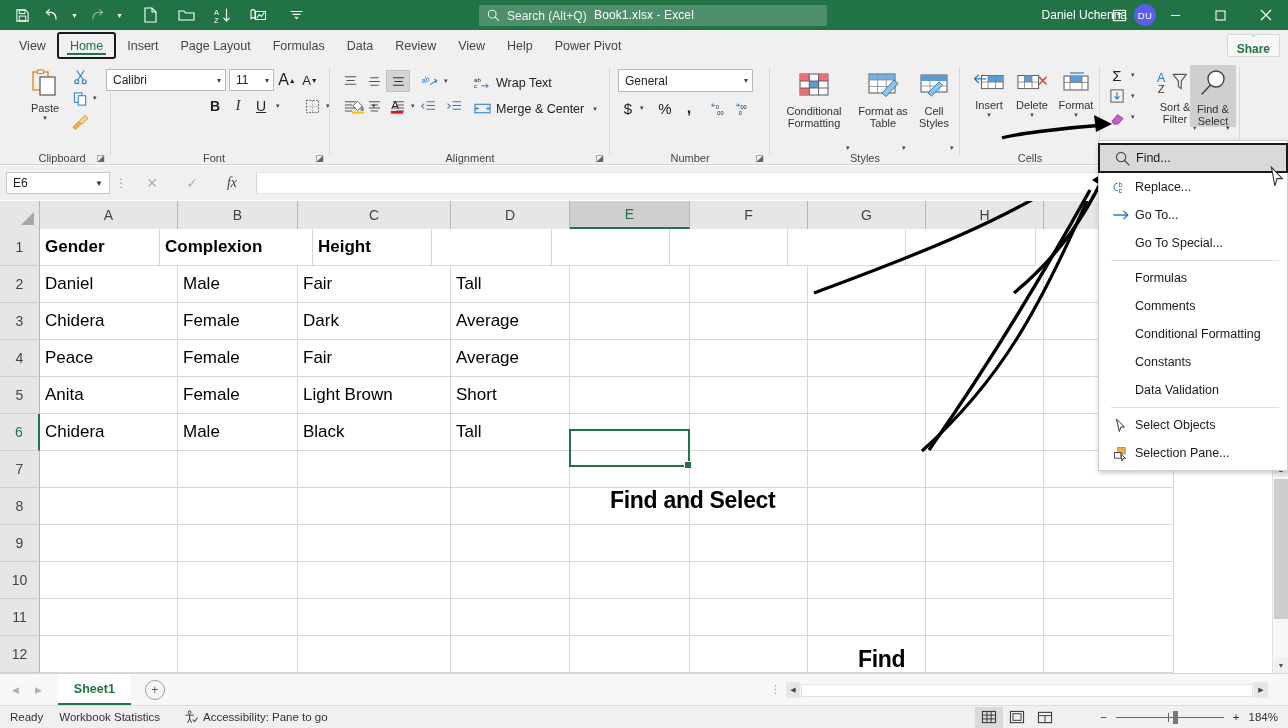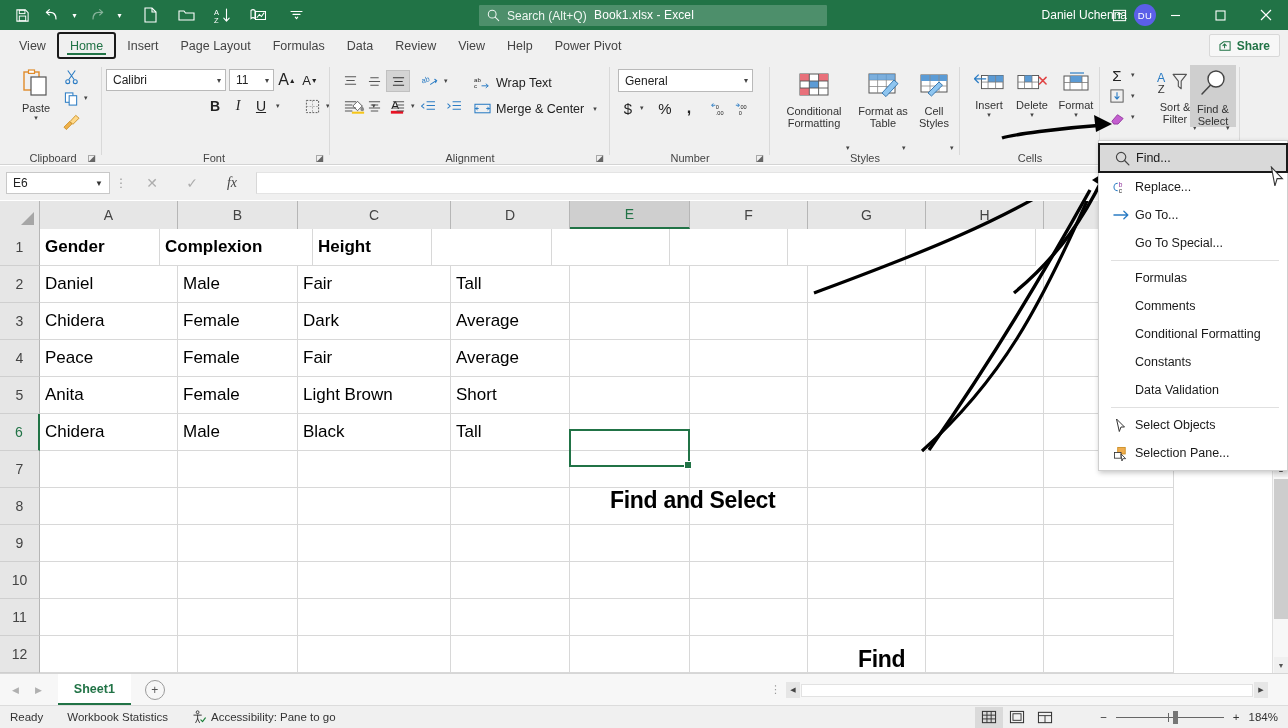--- a/index.html
+++ b/index.html
@@ -66,21 +66,21 @@
     color: #217346; border: 2px solid #1a1a1a; border-radius: 3px;
     background: #f0f0f0; position: relative; font-weight: 400;
   }
   .tab.active::after {
     content: ""; position: absolute; left: 8px; right: 8px; bottom: 2px;
     height: 2.5px; background: #217346;
   }
   .share-btn {
     position: absolute; right: 8px; top: 4px; height: 23px; padding: 0 9px;
     border: 1px solid #d8d8d8; background: #f7f7f7; border-radius: 2px;
-    display: flex; align-items: center; gap: 5px; color: #217346; font-size: 12px; font-weight: bold;
+    display: flex; align-items: center; gap: 5px; color: #217346; font-size: 12px; font-weight: bold; flex-direction: column;
   }
 
   
   .ribbon {
     position: absolute; top: 61px; left: 0; width: 1288px; height: 104px;
     background: #f0f0f0; border-bottom: 1px solid #d4d4d4;
   }
   .grp { position: absolute; top: 0; height: 104px; }
   .grp-label {
     position: absolute; bottom: 1px; left: 0; width: 100%; text-align: center;
@@ -355,21 +355,21 @@
       <svg width="13" height="12" viewBox="0 0 14 13">
           <path d="M1 11V5l4-3h7v9z" fill="none" stroke="#217346" stroke-width="1.1"></path>
           <path d="M6 8.5V4.5M4.2 6.2L6 4.4l1.8 1.8" fill="none" stroke="#217346" stroke-width="1.1" stroke-linecap="round"></path>
         </svg>
       <span>Share</span>
     </div>
   </div>
 
   <div class="ribbon">
 
-    <div class="grp" style="left:4px; width:98px;">
+    <div class="grp" style="left:13px; width:98px;">
       <div class="btn-big" style="left:8px; top:4px; width:48px;">
         <span class="icon-sq">
           <svg width="30" height="32" viewBox="0 0 30 32">
               <rect x="3" y="3" width="15" height="18" fill="none" stroke="#e08b2a" stroke-width="1.4"></rect>
               <rect x="7.5" y="1" width="6" height="3.4" fill="#fff" stroke="#e08b2a" stroke-width="1.2"></rect>
               <rect x="10" y="8" width="15" height="18" fill="#fff" stroke="#555" stroke-width="1.2"></rect>
             </svg>
         </span>
         <span class="lbl" style="margin-top:1px">Paste</span>
         <span class="caret-s">▾</span>
@@ -984,21 +984,21 @@
       <div class="hs-left">◀</div>
       <div class="hs-track">
         <div class="hs-thumb"></div>
       </div>
       <div class="hs-right">▶</div>
     </div>
   </div>
 
   <div class="statusbar">
     <span class="sb-item" style="margin-left:10px">Ready</span>
-    <span class="sb-item" style="margin-left:24px">Workbook Statistics</span>
+    <span class="sb-item" style="margin-left:16px">Workbook Statistics</span>
     <span class="sb-item" style="margin-left:24px">
       <svg width="14" height="14" viewBox="0 0 15 15">
           <circle cx="6" cy="2.4" r="1.5" fill="none" stroke="#333" stroke-width="1"></circle>
           <path d="M2 5.5h8M6 5.5v4M6 9.5l-2 4M6 9.5l2 4" fill="none" stroke="#333" stroke-width="1" stroke-linecap="round"></path>
           <path d="M9.5 10.5l1.8 2 3-4" fill="none" stroke="#1a7f37" stroke-width="1.2" stroke-linecap="round" stroke-linejoin="round"></path>
         </svg>
       <span>Accessibility: Pane to go</span>
     </span>
 
     <div class="view-btns">

